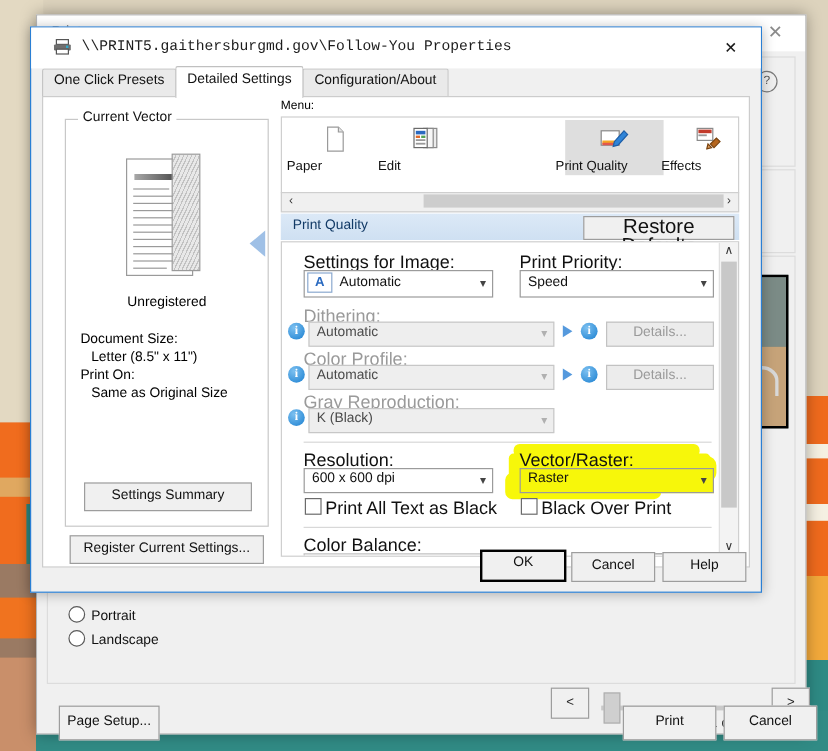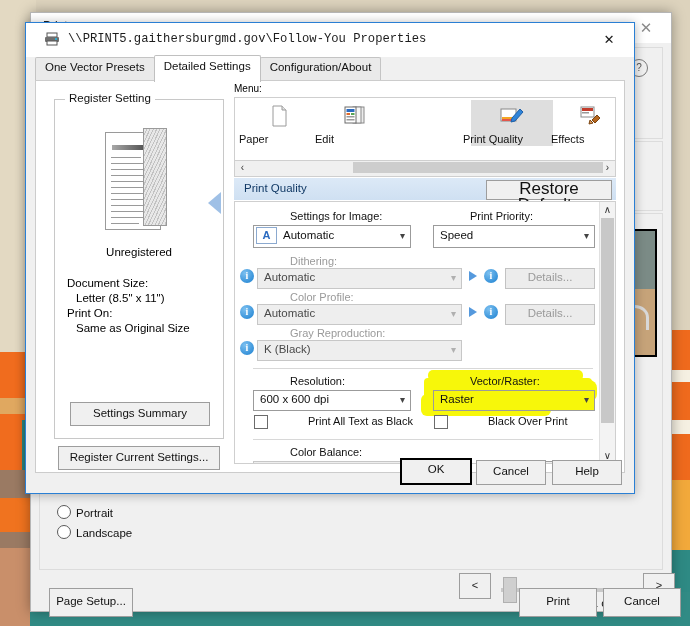--- a/index.html
+++ b/index.html
@@ -148,21 +148,21 @@
   .settings{position:absolute;left:198px;top:120px;right:8px;bottom:8px;
      background:#fff;border:1px solid #cfcfcf;overflow:hidden;}
   .scrollv{position:absolute;right:0;top:0;bottom:0;width:15px;background:#f3f3f3;
      border-left:1px solid #e0e0e0;}
   .sv-up{position:absolute;top:0;left:0;right:0;height:15px;text-align:center;
      font-size:10px;line-height:15px;color:#333;}
   .sv-dn{position:absolute;bottom:0;left:0;right:0;height:15px;text-align:center;
      font-size:10px;line-height:15px;color:#333;}
   .sv-thumb{position:absolute;left:1px;right:1px;top:16px;height:205px;background:#c8c8c8;}
 
-  .lbl{position:absolute;font-size:11px;color:#111;margin-left:37px;}
+  .lbl{position:absolute;font-size:15px;color:#111;}
   .lbl.dim{color:#9a9a9a;}
   .cmb{position:absolute;height:19px;background:#fff;border:1px solid #9b9b9b;
        font-size:11.5px;color:#111;}
   .cmb.dis{background:#eeeeee;border-color:#c7c7c7;color:#4a4a4a;}
   .cmb .ctext{position:absolute;left:6px;top:2px;}
   .cmb .carrow{position:absolute;right:5px;top:3px;font-size:10px;color:#444;}
   .cmb.dis .carrow{color:#b0b0b0;}
   .cmb.withicon .ctext{left:29px;}
   .abox{position:absolute;left:2px;top:1px;width:19px;height:15px;background:#fff;
        border:1px solid #8ba9cf;color:#2a6ac0;font-weight:bold;font-size:11px;
@@ -257,29 +257,29 @@
         <rect x="1" y="5" width="14" height="5" rx="1" fill="#6f6f6f"></rect>
         <rect x="3" y="9" width="10" height="4" fill="#fff" stroke="#555"></rect>
         <rect x="11" y="6" width="2" height="2" fill="#3ac"></rect>
       </svg>
     </div>
     <div class="dlg-title-text">\\PRINT5.gaithersburgmd.gov\Follow-You Properties</div>
     <div class="dlg-close">✕</div>
   </div>
 
   <div class="tabs">
-    <div class="tab">One Vector Presets</div>
+    <div class="tab">One Click Presets</div>
     <div class="tab active">Detailed Settings</div>
     <div class="tab">Configuration/About</div>
   </div>
 
   <div class="tabpane">
 
     <div class="fieldset">
-      <div class="fs-legend">Register Setting</div>
+      <div class="fs-legend">Current Vector</div>
       <div class="doc-thumb">
         <div class="doc-page">
           <div class="doc-hdr"></div>
           <div class="doc-line" style="top:24px;width:30px;"></div>
           <div class="doc-line" style="top:30px;width:34px;"></div>
           <div class="doc-line" style="top:36px;width:34px;"></div>
           <div class="doc-line" style="top:42px;width:34px;"></div>
           <div class="doc-line" style="top:48px;width:34px;"></div>
           <div class="doc-line" style="top:54px;width:34px;"></div>
           <div class="doc-line" style="top:60px;width:34px;"></div>

